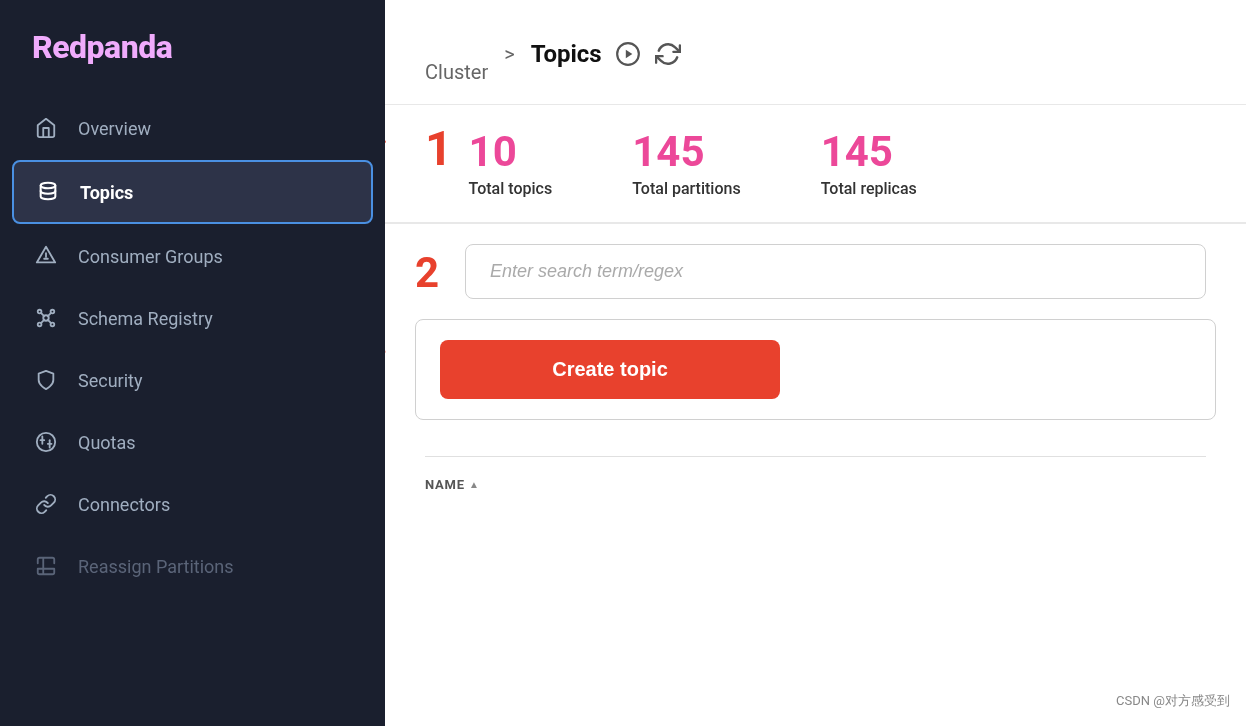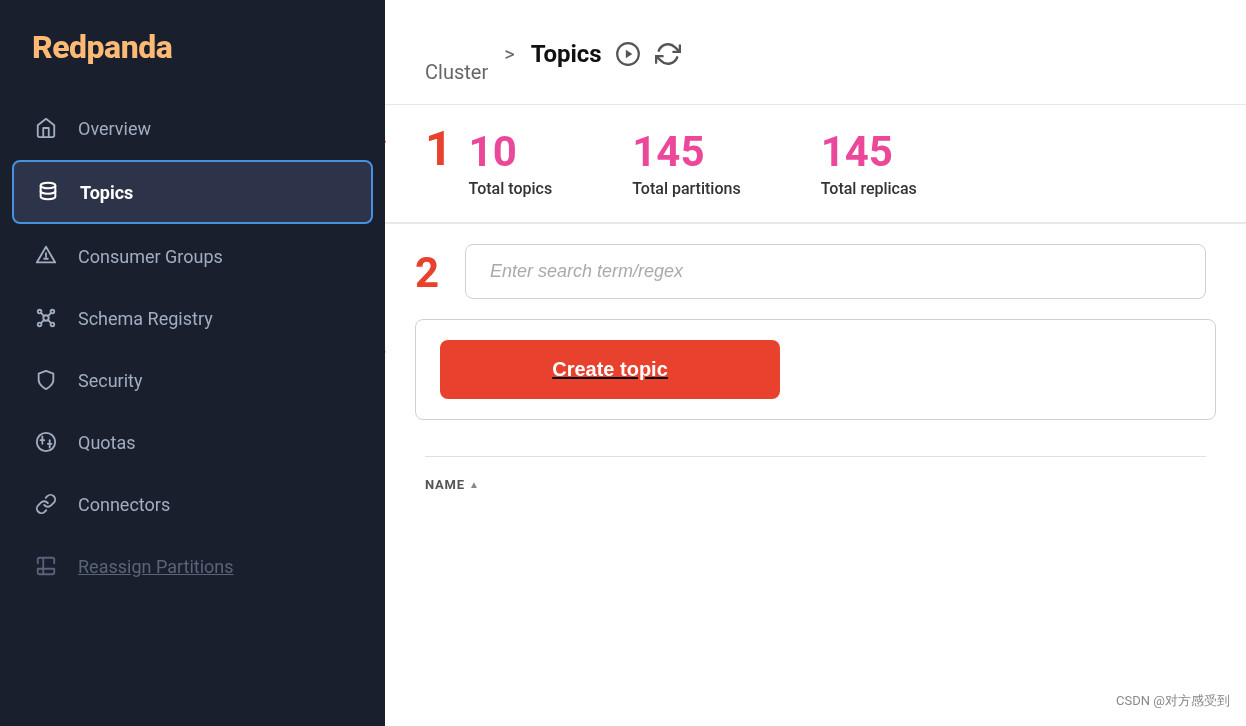--- a/index.html
+++ b/index.html
@@ -12,21 +12,21 @@
       display: flex;
       flex-direction: column;
       padding: 0;
       flex-shrink: 0;
       height: 100%;
     }
     .sidebar-logo {
       padding: 28px 32px 32px;
     }
     .logo-text {
-      color: #fdba74;
+      color: #f0abfc;
       font-size: 32px;
       font-weight: 800;
       letter-spacing: -0.5px;
     }
     .sidebar-nav {
       display: flex;
       flex-direction: column;
       gap: 2px;
       padding: 0 12px;
     }
@@ -45,21 +45,20 @@
     }
     .nav-item.active {
       background: #2d3348;
       color: #fff;
       font-weight: 700;
       border: 2px solid #4a90e2;
     }
     .nav-item.disabled {
       color: #5a6478;
       cursor: default;
-      text-decoration: underline;
     }
     .nav-icon {
       width: 28px;
       height: 28px;
       display: flex;
       align-items: center;
       justify-content: center;
       flex-shrink: 0;
     }
     .nav-label {
@@ -393,21 +392,21 @@
     </div>
   </div>
 
   <div class="search-section">
     <span class="annotation-num-2">2</span>
     <div class="search-container" style="margin-left: 40px;">
       <input class="search-input" type="text" placeholder="Enter search term/regex" style="">
     </div>
   </div>
 
-  <div style="padding: 0 30px 16px; text-decoration: underline;">
+  <div style="padding: 0 30px 16px;">
     <div style="border: 1.5px solid #d0d0d0; border-radius: 8px; padding: 20px 24px;">
       <button class="create-topic-btn">Create topic</button>
     </div>
   </div>
 
   <div class="table-section">
     <div class="table-header">
       <span class="col-header">
         <span>NAME</span>
         <span class="sort-icon">▲</span>

